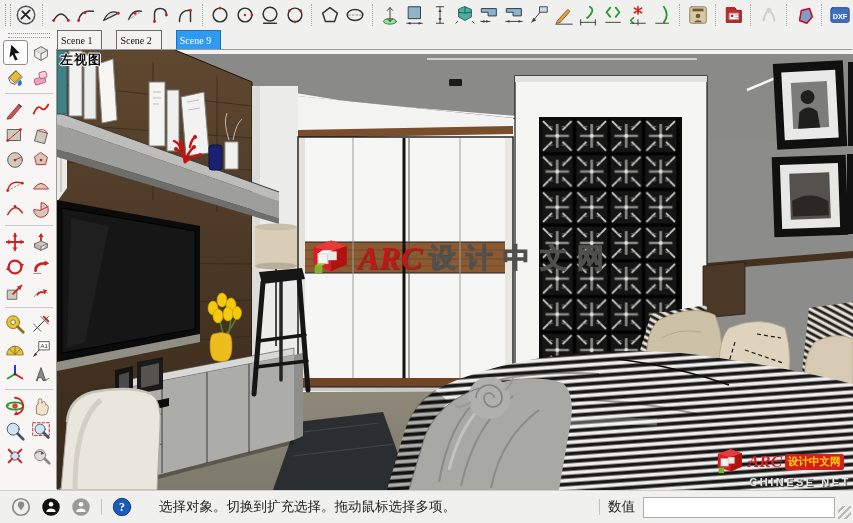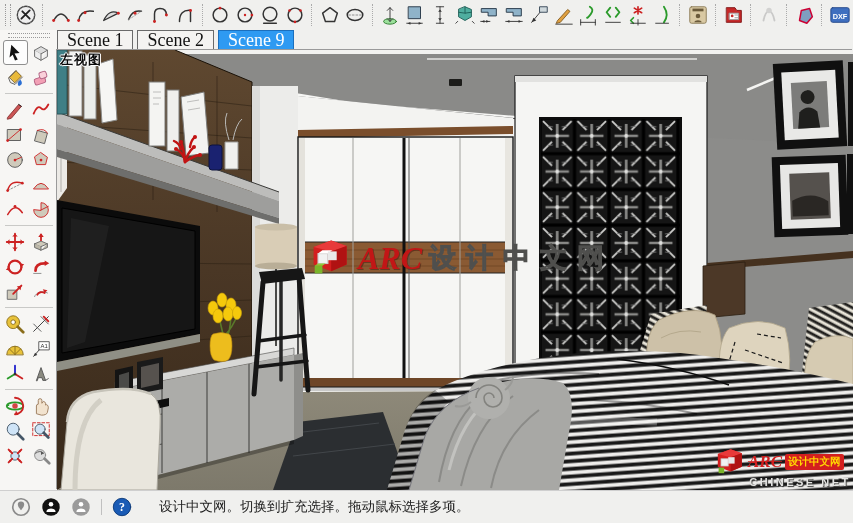--- a/index.html
+++ b/index.html
@@ -8,22 +8,22 @@
   
   .top-toolbar{position:absolute;left:0;top:0;width:853px;height:30px;display:flex;align-items:center;
     background:#f0f0ee;padding-left:2px;box-sizing:border-box;}
   .tgrip{width:4px;height:22px;border-left:1px dotted #9a9a9a;border-right:1px dotted #9a9a9a;margin:0 3px;}
   .tsep{width:2px;height:22px;border-left:1px dotted #ababab;margin:0 4px;}
   .tool-btn{width:25px;height:25px;border:none;background:transparent;padding:0;margin:0 1px;
     display:flex;align-items:center;justify-content:flex-start;cursor:pointer;}
   .tool-btn svg{display:block;}
   
   .tabs-row{position:absolute;left:57px;top:30px;width:796px;height:20px;display:flex;align-items:flex-end;}
-  .tab{height:17px;line-height:17px;padding:1px 9px 1px 9px;margin-right:4px;font-family:"Liberation Serif",serif;
-    font-size:18px;background:#f4f3f1;color:#111;border:1px solid #6a6a6a;border-bottom:none;cursor:pointer;}
+  .tab{height:17px;line-height:17px;padding:1px 9px 1px 3px;margin-right:14px;font-family:"Liberation Serif",serif;
+    font-size:10px;background:#f4f3f1;color:#111;border:1px solid #6a6a6a;border-bottom:none;cursor:pointer;}
   .tab.active{background:#2e9af2;color:#fff;border-color:#1b6fbd;}
   
   .left-panel{position:absolute;left:0;top:30px;width:57px;height:460px;background:#f7f6f4;box-sizing:border-box;}
   .vgrip{height:3px;width:42px;margin:3px auto 2px auto;border-top:1px dotted #9a9a9a;border-bottom:1px dotted #9a9a9a;}
   .licons{display:grid;grid-template-columns:26px 26px;justify-content:center;}
   .ltool{width:25px;height:25px;border:none;background:transparent;padding:0;margin:0;display:flex;align-items:center;justify-content:center;cursor:pointer;}
   .ltool.pressed{border:1px solid #8f8f8f;border-radius:3px;background:#fdfdfd;box-sizing:border-box;}
   .ldiv{grid-column:1/3;height:1px;background:#c9c9c7;margin:3px 2px;}
   
   .viewport{position:absolute;left:57px;top:50px;width:796px;height:440px;box-shadow:-1px -1px 0 #9a9a9a;overflow:hidden;text-align:center;}
@@ -920,16 +920,22 @@
         <span class="sdiv"></span>
         <button class="sicon">
           <span style="display: flex;">
             <svg width="22" height="22" viewBox="0 0 24 24" fill="none" stroke-linecap="round" stroke-linejoin="round">
               <circle cx="12" cy="12" r="9.5" fill="#1a5bb5" stroke="#0c3a7a"></circle>
               <text x="12" y="16.5" text-anchor="middle" font-size="13" font-weight="bold" fill="#fff" font-family="Liberation Serif,serif">?</text>
             </svg>
           </span>
         </button>
       </span>
-    <span class="status-msg">设计中文网。切换到扩充选择。拖动鼠标选择多项。</span>
+    <span class="status-msg">选择对象。切换到扩充选择。拖动鼠标选择多项。</span>
+    <span class="value-area">
+      <span class="vdiv"></span>
+      <span class="value-label">数值</span>
+      <input class="value-input" type="text" value="" style="">
+      <span class="grip-corner"></span>
+    </span>
   </div>
 
 </div>
 
 </body></html>

